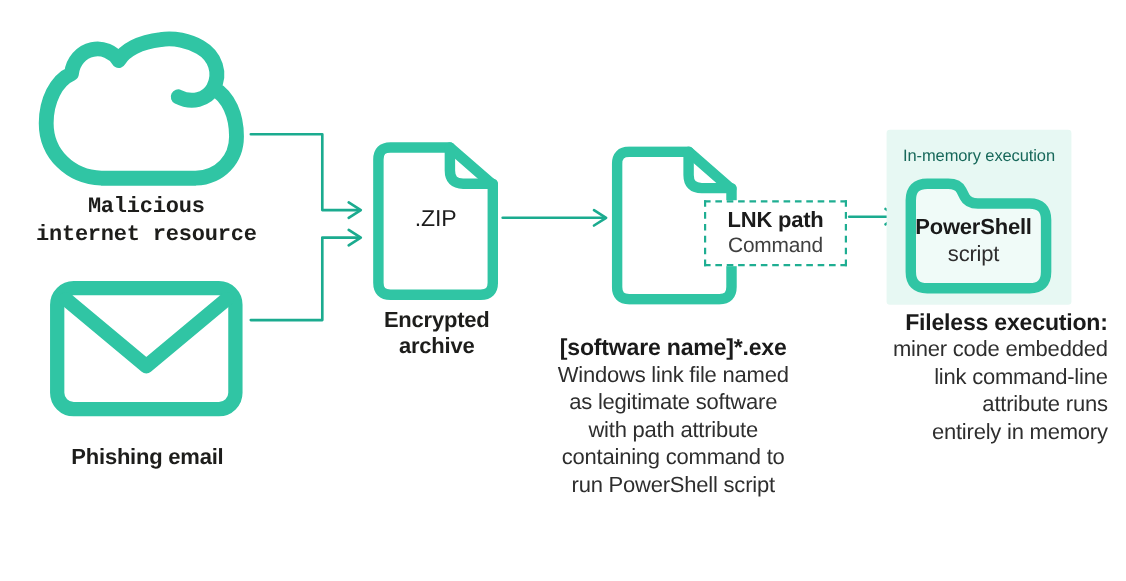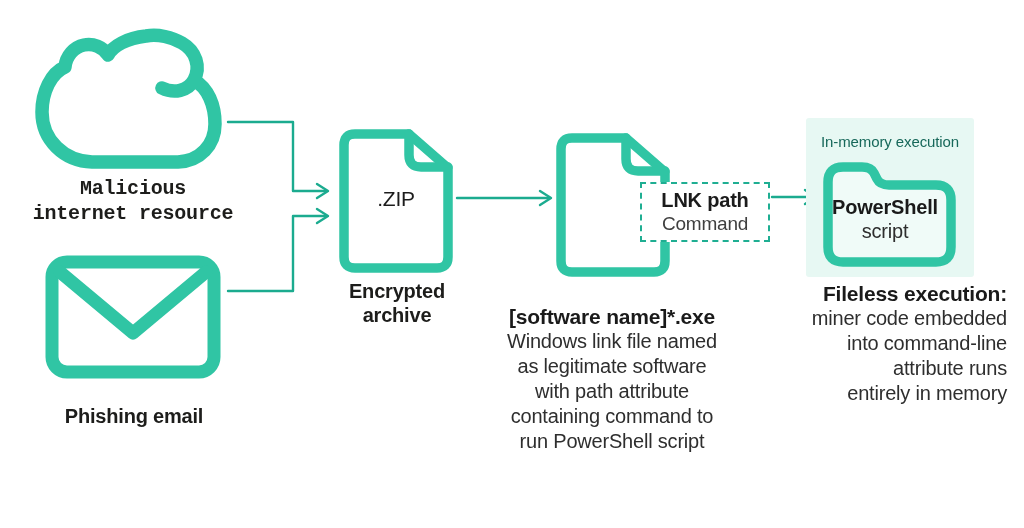--- a/index.html
+++ b/index.html
@@ -127,18 +127,18 @@
     <path d="M 10,26 Q 10,11 25,11 H 44 Q 53,11 56,17 L 59,23 Q 62,29 71,29 H 118 Q 133,29 133,44 V 91 Q 133,106 118,106 H 25 Q 10,106 10,91 Z"></path>
   </svg>
   <div class="abs folder-text">
     <div class="f1">PowerShell</div>
     <div class="f2">script</div>
   </div>
 
   <div class="abs caption" style="left:772px;top:281px;width:235px;text-align:right;">
     <div class="cap-title">Fileless execution:</div>
     <div class="cap-line">miner code embedded</div>
-    <div class="cap-line">into command-line</div>
+    <div class="cap-line">link command-line</div>
     <div class="cap-line">attribute runs</div>
     <div class="cap-line">entirely in memory</div>
   </div>
 
 </div>
 
 </body></html>

